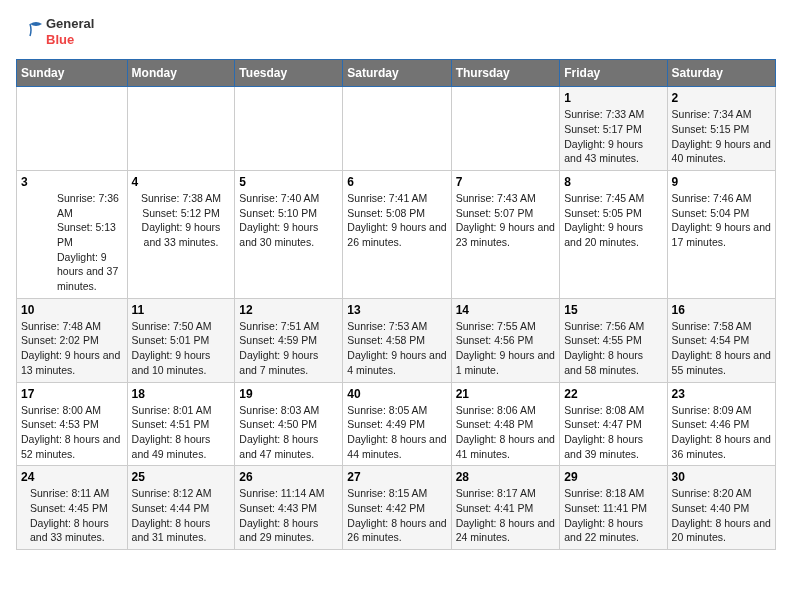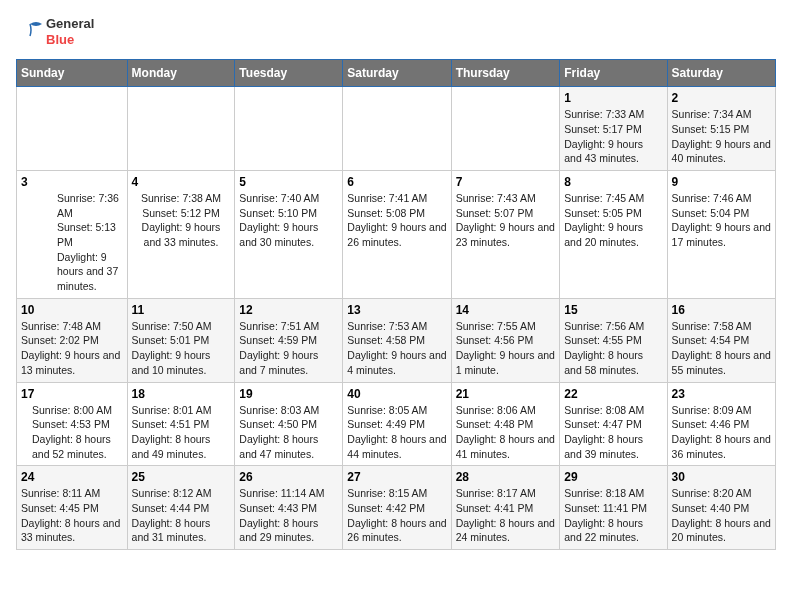--- a/index.html
+++ b/index.html
@@ -213,21 +213,21 @@
         <td>
           <span class="day-number">16</span>
           <div class="day-info" style="white-space: pre-line;">Sunrise: 7:58 AM
 Sunset: 4:54 PM
 Daylight: 8 hours and 55 minutes.</div>
         </td>
       </tr>
       <tr>
         <td>
           <span class="day-number">17</span>
-          <div class="day-info" style="white-space: pre-line; margin-left: 11px;">Sunrise: 8:00 AM
+          <div class="day-info" style="white-space: pre-line;">Sunrise: 8:00 AM
 Sunset: 4:53 PM
 Daylight: 8 hours and 52 minutes.</div>
         </td>
         <td>
           <span class="day-number">18</span>
           <div class="day-info" style="white-space: pre-line;">Sunrise: 8:01 AM
 Sunset: 4:51 PM
 Daylight: 8 hours and 49 minutes.</div>
         </td>
         <td>
@@ -257,21 +257,21 @@
         <td>
           <span class="day-number">23</span>
           <div class="day-info" style="white-space: pre-line;">Sunrise: 8:09 AM
 Sunset: 4:46 PM
 Daylight: 8 hours and 36 minutes.</div>
         </td>
       </tr>
       <tr>
         <td>
           <span class="day-number">24</span>
-          <div class="day-info" style="white-space: pre-line;">Sunrise: 8:11 AM
+          <div class="day-info" style="white-space: pre-line; margin-left: 9px;">Sunrise: 8:11 AM
 Sunset: 4:45 PM
 Daylight: 8 hours and 33 minutes.</div>
         </td>
         <td>
           <span class="day-number">25</span>
           <div class="day-info" style="white-space: pre-line;">Sunrise: 8:12 AM
 Sunset: 4:44 PM
 Daylight: 8 hours and 31 minutes.</div>
         </td>
         <td>

